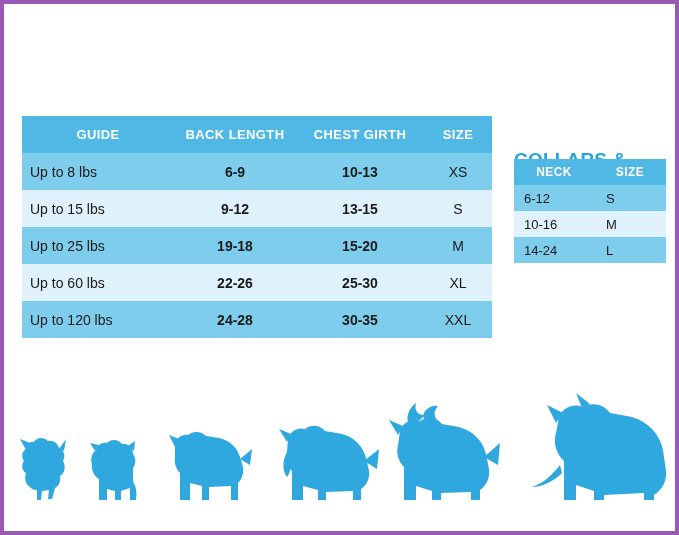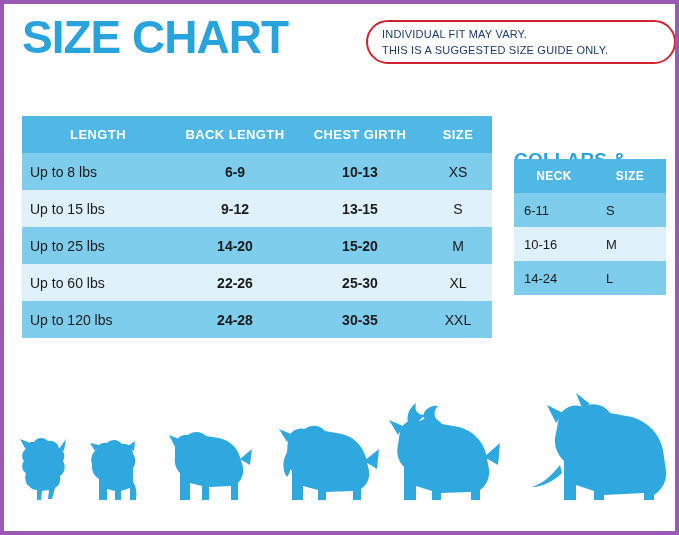--- a/index.html
+++ b/index.html
@@ -120,21 +120,21 @@
   .collars-table {
     position: absolute;
     left: 510px;
     top: 155px;
     width: 152px;
     border-collapse: collapse;
     table-layout: fixed;
   }
   .collars-table th,
   .collars-table td {
-    height: 34px;
+    height: 26px;
     font-size: 13px;
     color: #1a1a1a;
     padding: 0;
   }
   .collars-table thead th {
     background: #4fb8e5;
     color: #ffffff;
     font-size: 12px;
     letter-spacing: 0.4px;
     text-align: center;
@@ -160,54 +160,47 @@
     bottom: 14px;
     width: 100%;
     height: 130px;
   }
 </style>
 </head>
 <body>
 
 <div id="page">
 
-  <div class="header">
-    <div class="title">SIZE CHART</div>
-    <div class="disclaimer">
-      <div>INDIVIDUAL FIT MAY VARY.</div>
-      <div>THIS IS A SUGGESTED SIZE GUIDE ONLY.</div>
-    </div>
-  </div>
 
 
   <table class="apparel-table">
     <thead>
       <tr>
-        <th style="width:152px">LENGTH</th>
+        <th style="width:152px">GUIDE</th>
         <th style="width:122px">BACK LENGTH</th>
         <th style="width:128px">CHEST GIRTH</th>
         <th style="width:68px">SIZE</th>
       </tr>
     </thead>
     <tbody>
       <tr>
         <td class="col-weight">Up to 8 lbs</td>
         <td>6-9</td>
         <td>10-13</td>
         <td class="col-size">XS</td>
       </tr>
       <tr>
         <td class="col-weight">Up to 15 lbs</td>
         <td>9-12</td>
         <td>13-15</td>
         <td class="col-size">S</td>
       </tr>
       <tr>
         <td class="col-weight">Up to 25 lbs</td>
-        <td>14-20</td>
+        <td>19-18</td>
         <td>15-20</td>
         <td class="col-size">M</td>
       </tr>
       <tr>
         <td class="col-weight">Up to 60 lbs</td>
         <td>22-26</td>
         <td>25-30</td>
         <td class="col-size">XL</td>
       </tr>
       <tr>
@@ -225,21 +218,21 @@
 
   <table class="collars-table">
     <thead>
       <tr>
         <th style="width:80px">NECK</th>
         <th style="width:72px">SIZE</th>
       </tr>
     </thead>
     <tbody>
       <tr>
-        <td class="c-neck">6-11</td>
+        <td class="c-neck">6-12</td>
         <td class="c-size">S</td>
       </tr>
       <tr>
         <td class="c-neck">10-16</td>
         <td class="c-size">M</td>
       </tr>
       <tr>
         <td class="c-neck">14-24</td>
         <td class="c-size">L</td>
       </tr>

